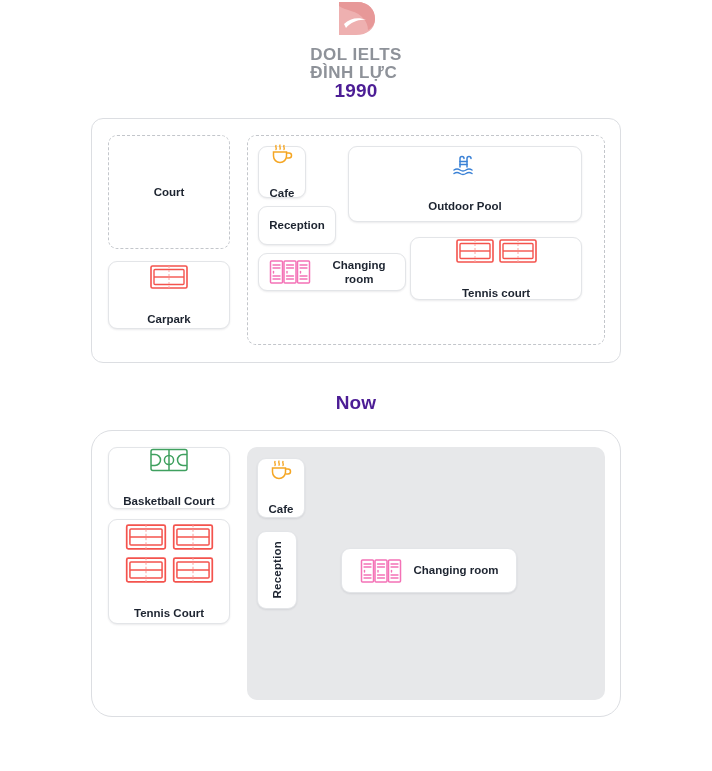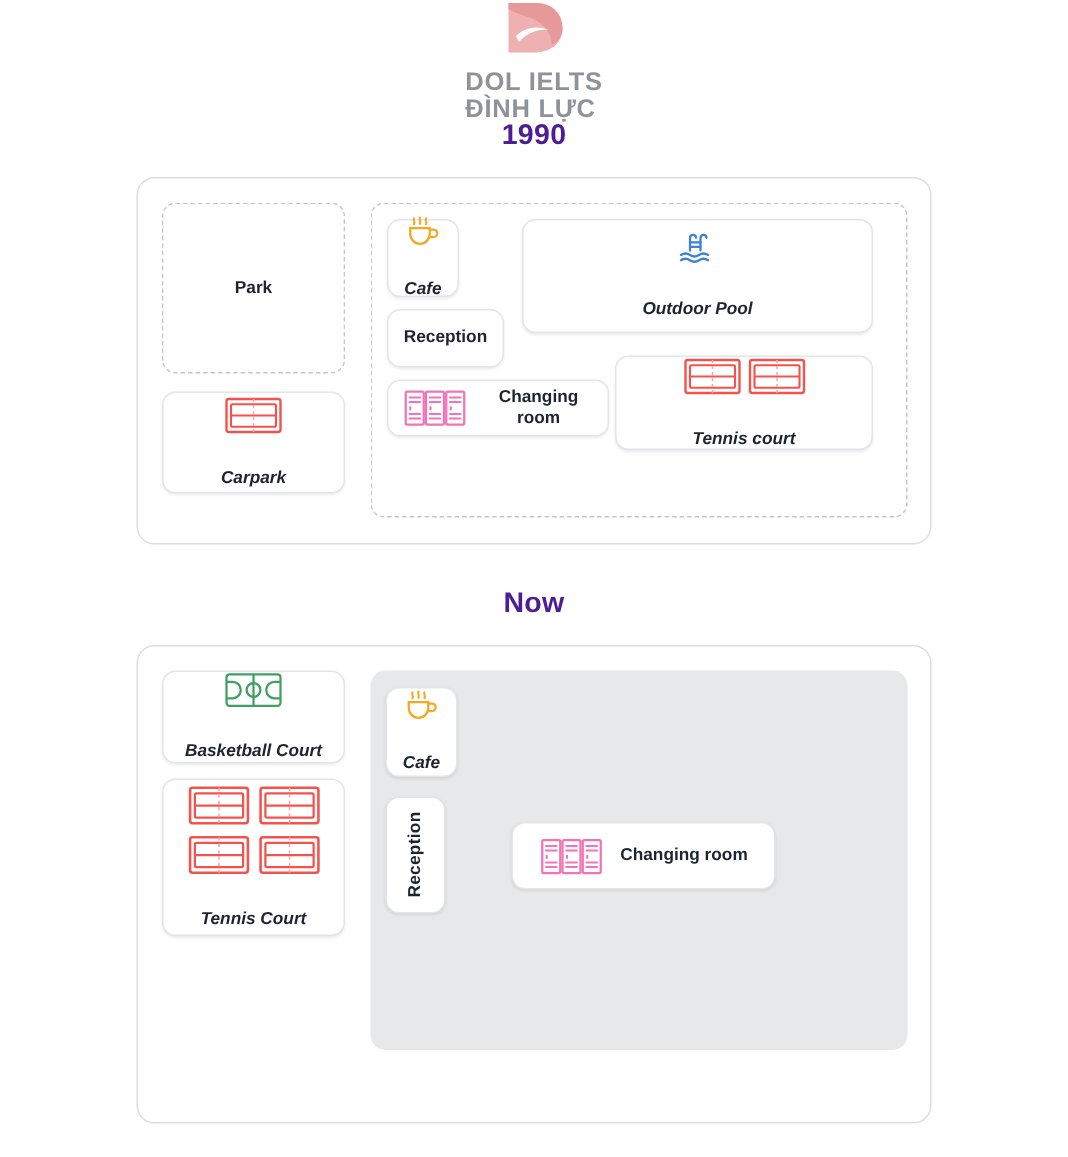--- a/index.html
+++ b/index.html
@@ -55,21 +55,21 @@
   
   .site {
     position: relative;
     margin: 16px auto 0 auto;
     width: 530px;
     background: #ffffff;
     border: 1px solid #dcdee2;
     border-radius: 12px;
   }
   .site-1990 { height: 245px; padding: 14px; }
-  .site-now  { height: 319px; padding: 14px; }
+  .site-now  { height: 287px; padding: 14px; border-radius: 21px; }
 
   
   .card {
     background: #ffffff;
     border: 1px solid #e3e5e8;
     border-radius: 9px;
     box-shadow: 0 1px 2px rgba(17,24,39,0.09);
     display: flex;
     align-items: center;
     justify-content: center;
@@ -81,21 +81,20 @@
     color: #1d2430;
     text-align: center;
     line-height: 1.25;
   }
   .stack {
     display: flex;
     flex-direction: column;
     align-items: center;
     justify-content: center;
     gap: 21px;
-    font-style: italic;
   }
   .rowicon {
     display: flex;
     flex-direction: row;
     align-items: center;
     gap: 12px;
   }
 
   .dashed-area {
     position: absolute;
@@ -160,21 +159,21 @@
       <span>DOL IELTS</span>
       <span>ĐÌNH LỰC</span>
     </span>
   </div>
 
   <div class="section-title title-1990">1990</div>
 
   <div class="site site-1990">
 
     <div class="card" id="park">
-      <span class="lbl">Park</span>
+      <span class="lbl">Court</span>
     </div>
 
     <div class="card stack" id="carpark">
       <span>
         <svg class="icon" width="40" height="28" viewBox="0 0 40 28">
           <rect x="2" y="3" width="36" height="22" rx="1.5" fill="none" stroke="#f4534d" stroke-width="1.6"></rect>
           <rect x="5" y="6.5" width="30" height="15" rx="1" fill="none" stroke="#f4534d" stroke-width="1.4"></rect>
           <line x1="5" y1="14" x2="35" y2="14" stroke="#f4534d" stroke-width="1.4"></line>
           <line x1="20" y1="3" x2="20" y2="25" stroke="#f9a6a3" stroke-width="1" stroke-dasharray="2 2"></line>
         </svg>

